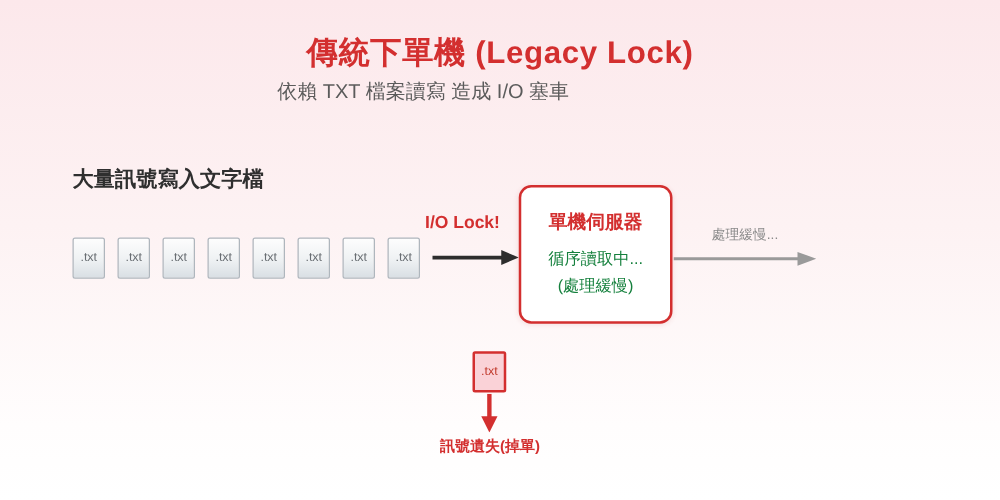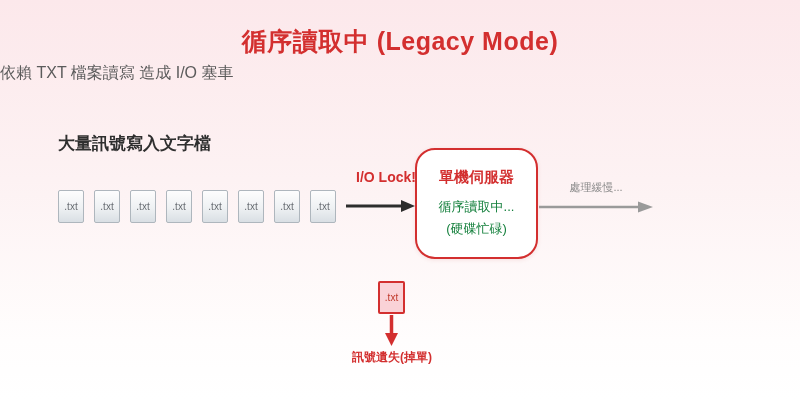--- a/index.html
+++ b/index.html
@@ -21,20 +21,21 @@
     font-size: 25px;
     font-weight: bold;
     color: #d32f2f;
     letter-spacing: 0.5px;
   }
 
   .subtitle {
     position: absolute;
     left: 0; top: 63px;
     width: 677px;
+    text-align: center;
     font-size: 16px;
     color: #5b5b5b;
   }
 
   .left-label {
     position: absolute;
     left: 58px; top: 132px;
     width: 282px;
     text-align: left;
     font-size: 17px;
@@ -57,38 +58,38 @@
     background: linear-gradient(180deg, #fdfdfd 0%, #eef1f3 55%, #d9dfe4 100%);
     color: #686d72;
     font-size: 10px;
     display: flex;
     align-items: center;
     justify-content: center;
   }
 
   .io-label {
     position: absolute;
-    left: 348px; top: 169px;
+    left: 332px; top: 169px;
     width: 76px;
     text-align: center;
     font-size: 14px;
     font-weight: bold;
     color: #d32f2f;
   }
 
   .arrow-black { position: absolute; left: 345px; top: 198px; }
 
   .server-box {
     position: absolute;
     left: 415px; top: 148px;
     box-sizing: border-box;
     width: 123px; height: 111px;
     background: #ffffff;
     border: 2.5px solid #d32f2f;
-    border-radius: 20px;
+    border-radius: 10px;
     display: flex;
     flex-direction: column;
     align-items: center;
     justify-content: center;
     box-shadow: 0 1px 4px rgba(180, 60, 60, 0.12);
   }
 
   .server-title {
     font-size: 15px;
     font-weight: bold;
@@ -138,21 +139,21 @@
     font-size: 12px;
     font-weight: bold;
     color: #d32f2f;
   }
 </style>
 </head>
 <body>
 
 <div class="stage">
 
-  <div class="title">循序讀取中 (Legacy Mode)</div>
+  <div class="title">傳統下單機 (Legacy Lock)</div>
   <div class="subtitle">依賴 TXT 檔案讀寫 造成 I/O 塞車</div>
 
   <div class="left-label">大量訊號寫入文字檔</div>
 
   <div class="file-row">
     <div class="file">.txt</div>
     <div class="file">.txt</div>
     <div class="file">.txt</div>
     <div class="file">.txt</div>
     <div class="file">.txt</div>
@@ -163,21 +164,21 @@
 
   <div class="io-label">I/O Lock!</div>
   <svg class="arrow-black" width="70" height="16" viewBox="0 0 70 16">
     <line x1="1" y1="8" x2="57" y2="8" stroke="#2d2d2d" stroke-width="3"></line>
     <polygon points="56,2 70,8 56,14" fill="#2d2d2d"></polygon>
   </svg>
 
   <div class="server-box">
     <div class="server-title">單機伺服器</div>
     <div class="server-line">循序讀取中...</div>
-    <div class="server-line">(硬碟忙碌)</div>
+    <div class="server-line">(處理緩慢)</div>
   </div>
 
   <div class="out-label">處理緩慢...</div>
   <svg class="arrow-gray" width="116" height="16" viewBox="0 0 116 16">
     <line x1="1" y1="8" x2="101" y2="8" stroke="#9a9a9a" stroke-width="2.5"></line>
     <polygon points="100,2.5 115,8 100,13.5" fill="#9a9a9a"></polygon>
   </svg>
 
   <div class="lost-file">.txt</div>
   <svg class="arrow-red" width="17" height="31" viewBox="0 0 17 31">

